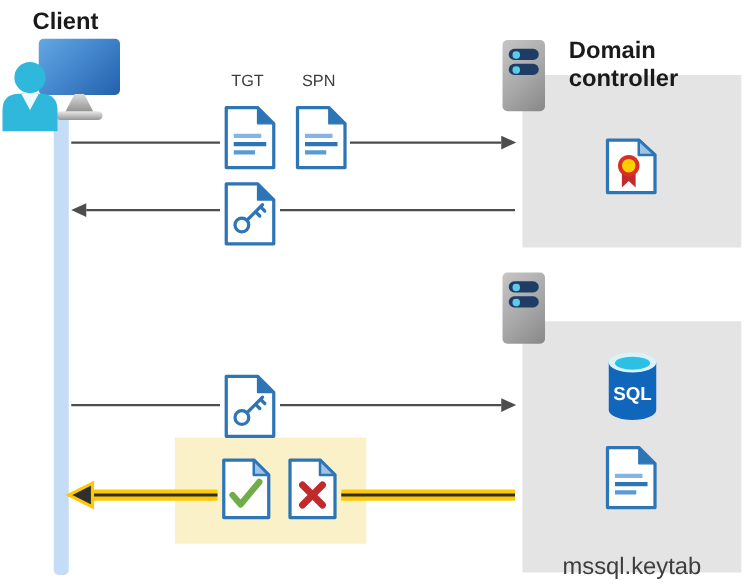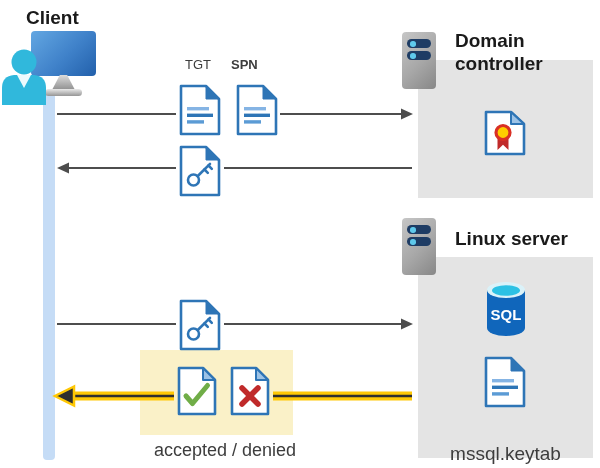--- a/index.html
+++ b/index.html
@@ -78,21 +78,21 @@
   <div class="abs screen z3"></div>
   <div class="abs stand z3"></div>
   <div class="abs base z3"></div>
   <svg class="abs z3" style="left:0;top:48px;" width="52" height="58">
     <circle cx="24" cy="14" r="12.5" fill="#30b8dc"></circle>
     <path d="M2,57 V40 Q2,28 14,27 H34 Q46,28 46,40 V57 Z" fill="#30b8dc"></path>
     <path d="M17,27 L31,27 L24,40 Z" fill="#eefafd"></path>
   </svg>
 
   <div class="abs sub z3" style="left:174px;top:57px;width:48px;text-align:center;">TGT</div>
-  <div class="abs sub z3" style="left:231px;top:57px;width:48px;text-align:left;font-weight:bold;">SPN</div>
+  <div class="abs sub z3" style="left:231px;top:57px;width:48px;text-align:center;">SPN</div>
 
   <svg class="abs z3" style="left:178px;top:84px;" width="44" height="52" viewBox="0 0 44 52">
     <path d="M3,2 H28 L41,15 V50 H3 Z" fill="#fff" stroke="#2e75b6" stroke-width="2.6" stroke-linejoin="round"></path>
     <path d="M28,2 V15 H41 Z" fill="#2e75b6" stroke="#2e75b6" stroke-linejoin="round"></path>
     <rect x="9" y="23" width="22" height="3.4" fill="#85b4e4"></rect>
     <rect x="9" y="29.6" width="26" height="3.4" fill="#2e75b6"></rect>
     <rect x="9" y="36.2" width="17" height="3.4" fill="#5b9bd5"></rect>
   </svg>
 
   <svg class="abs z3" style="left:235px;top:84px;" width="44" height="52" viewBox="0 0 44 52">
@@ -142,21 +142,20 @@
   </svg>
 
   <div class="abs server z3" style="left:402px;top:218px;">
     <div class="pill" style="top:7px;">
         <div class="dot"></div>
       </div>
     <div class="pill" style="top:19px;">
         <div class="dot"></div>
       </div>
   </div>
-  <div class="abs h z3" style="left:455px;top:227px;white-space:nowrap;">Linux server</div>
   <svg class="abs z3" style="left:484px;top:280px;" width="44" height="58" viewBox="0 0 44 58">
     <path d="M3,10 V48 A19,8 0 0 0 41,48 V10 Z" fill="#1066bb"></path>
     <ellipse cx="22" cy="10" rx="19" ry="8" fill="#daf2f9"></ellipse>
     <ellipse cx="22" cy="10.5" rx="14" ry="5.2" fill="#2cc1e4"></ellipse>
     <text x="22" y="40" text-anchor="middle" font-family="Liberation Sans, sans-serif" font-size="15" font-weight="bold" fill="#ffffff">SQL</text>
   </svg>
   <svg class="abs z3" style="left:483px;top:356px;" width="44" height="52" viewBox="0 0 44 52">
     <path d="M3,2 H28 L41,15 V50 H3 Z" fill="#fff" stroke="#2e75b6" stroke-width="2.6" stroke-linejoin="round"></path>
     <path d="M28,2 V15 H41 Z" fill="#2e75b6" stroke="#2e75b6" stroke-linejoin="round"></path>
     <rect x="9" y="23" width="22" height="3.4" fill="#85b4e4"></rect>
@@ -171,15 +170,14 @@
     <polyline points="10,30 16.5,37.5 31.5,19.5" fill="none" stroke="#70ad47" stroke-width="5" stroke-linecap="round" stroke-linejoin="round"></polyline>
   </svg>
   <svg class="abs z3" style="left:229px;top:366px;" width="42" height="50" viewBox="0 0 42 50">
     <path d="M3,2 H27 L39,14 V48 H3 Z" fill="#fff" stroke="#2e75b6" stroke-width="2.6" stroke-linejoin="round"></path>
     <path d="M27,2 V14 H39 Z" fill="#9dc3e6" stroke="#2e75b6" stroke-width="2" stroke-linejoin="round"></path>
     <g stroke="#c02a2a" stroke-width="5.5" stroke-linecap="round">
       <line x1="13" y1="22" x2="29" y2="38"></line>
       <line x1="29" y1="22" x2="13" y2="38"></line>
     </g>
   </svg>
-  <div class="abs cap z3" style="left:125px;top:440px;width:200px;text-align:center;">accepted / denied</div>
 
 </div>
 
 </body></html>

